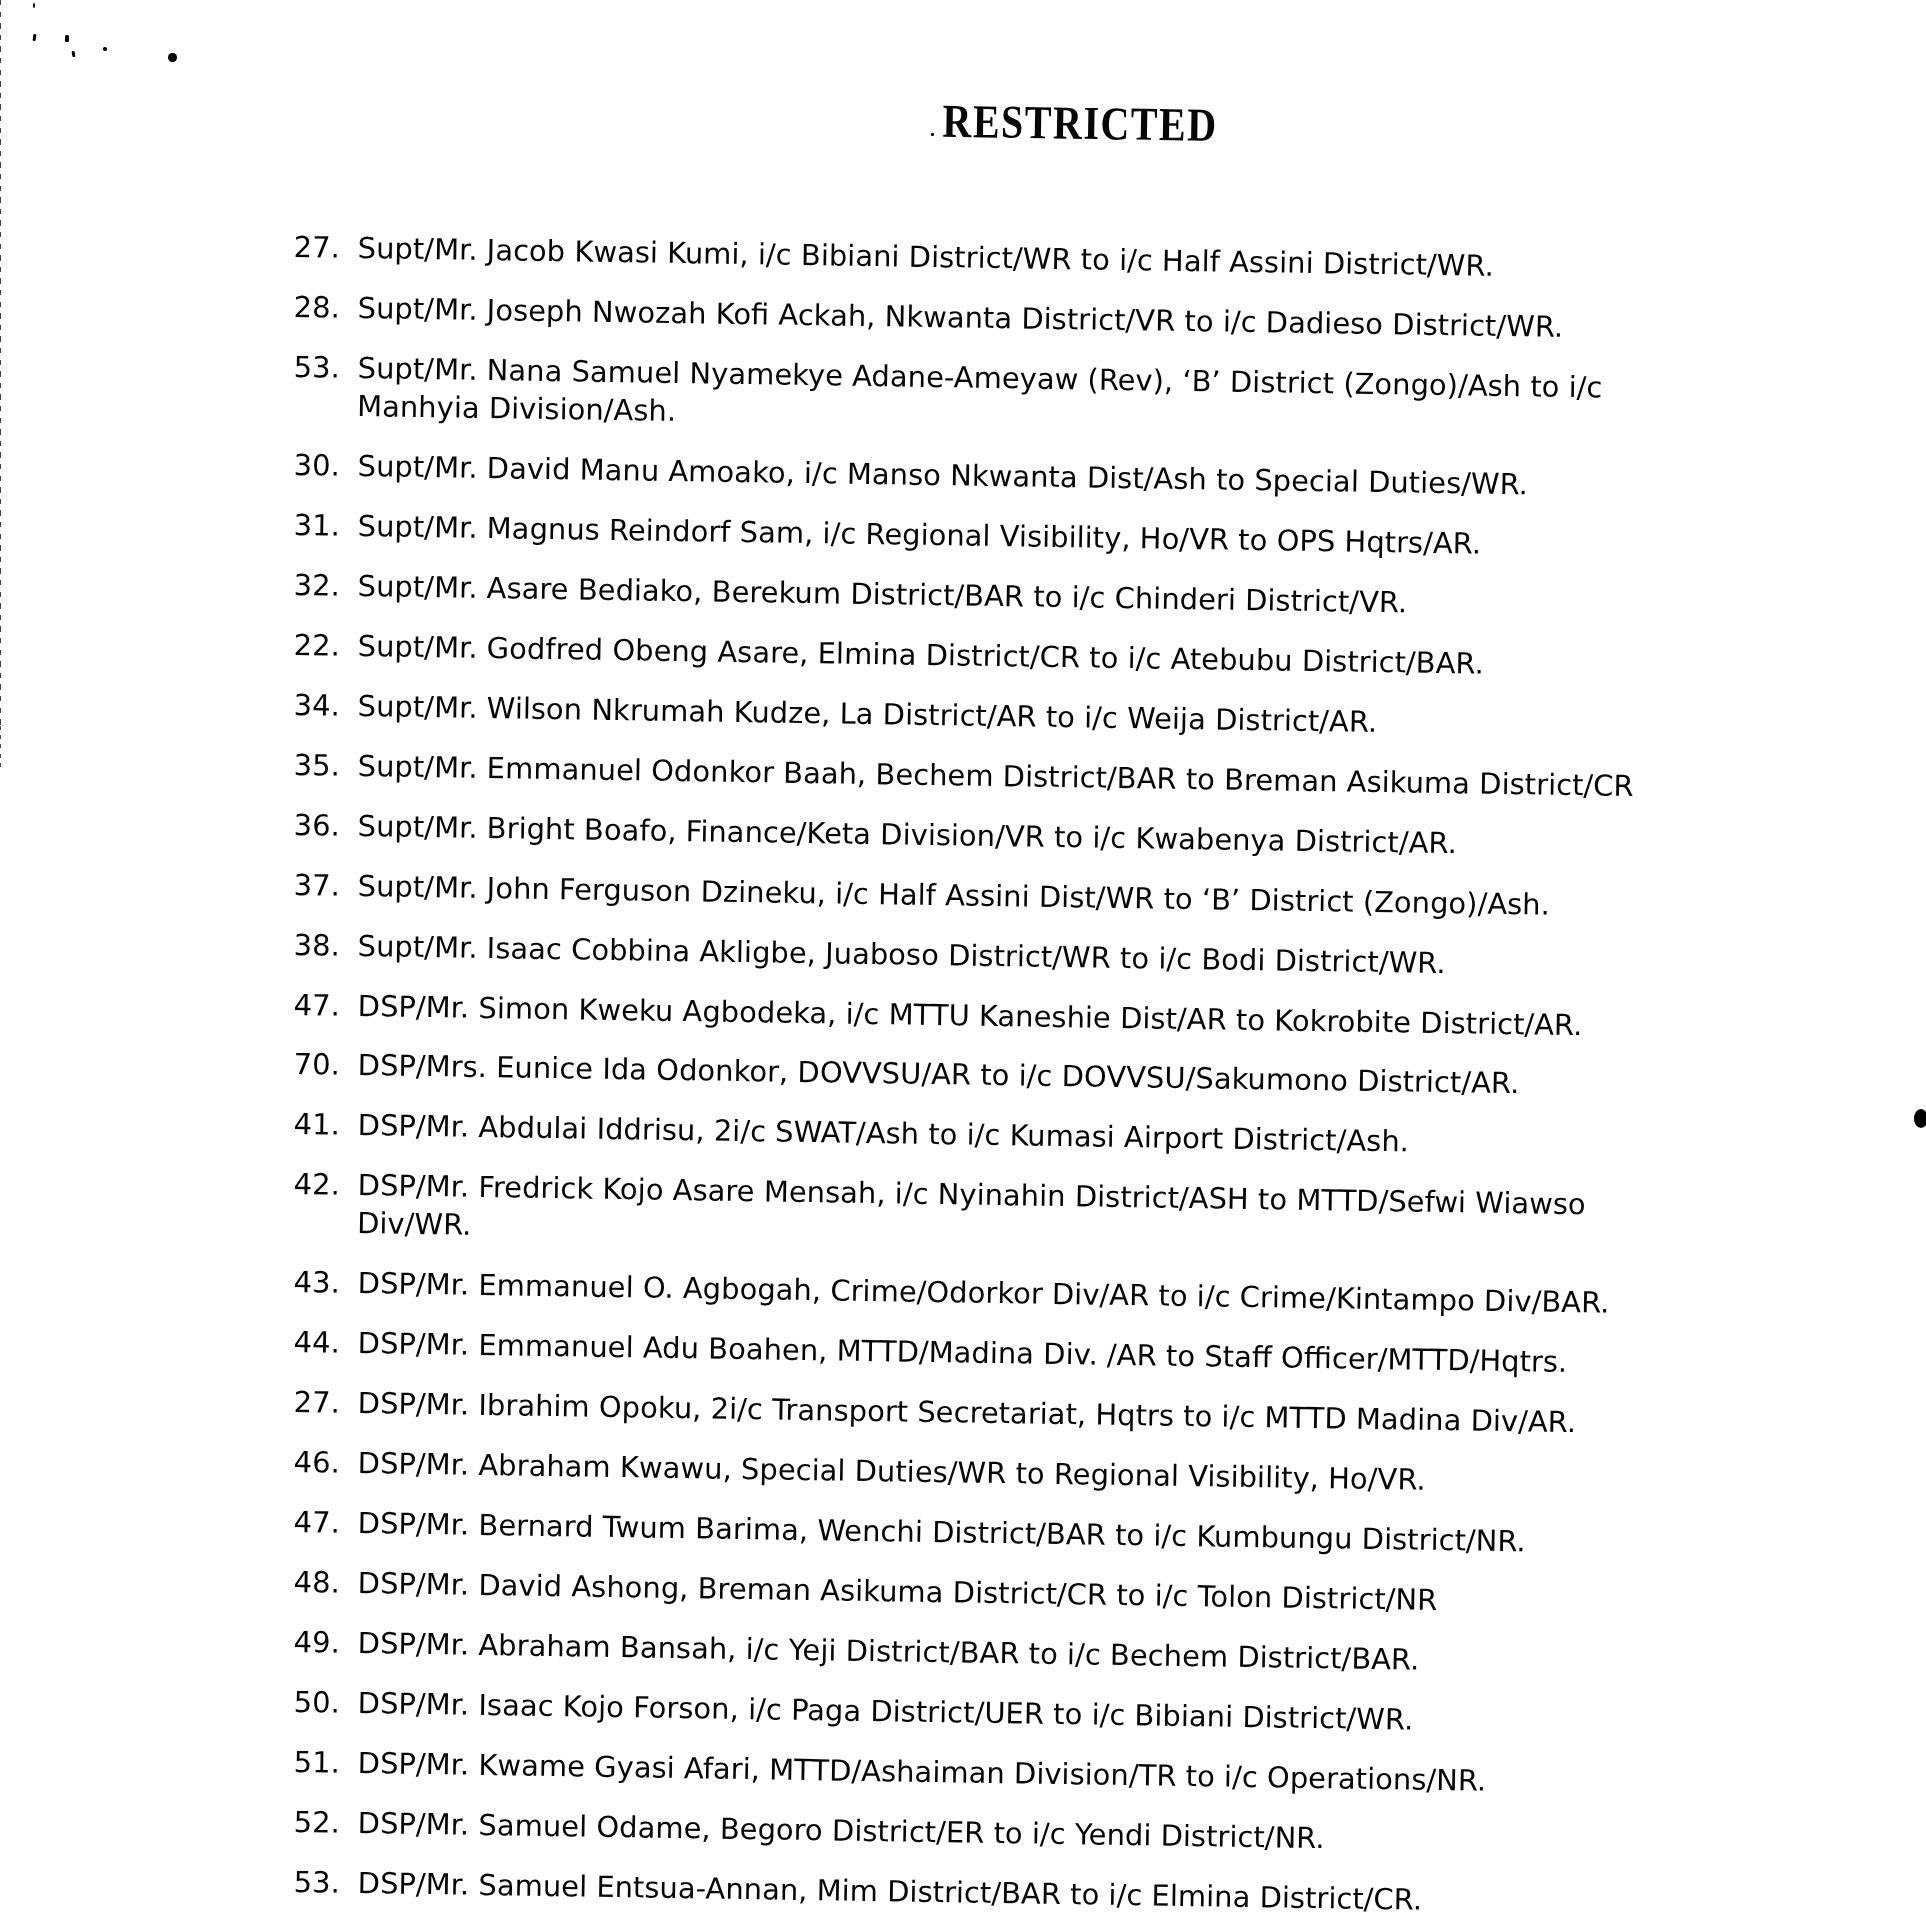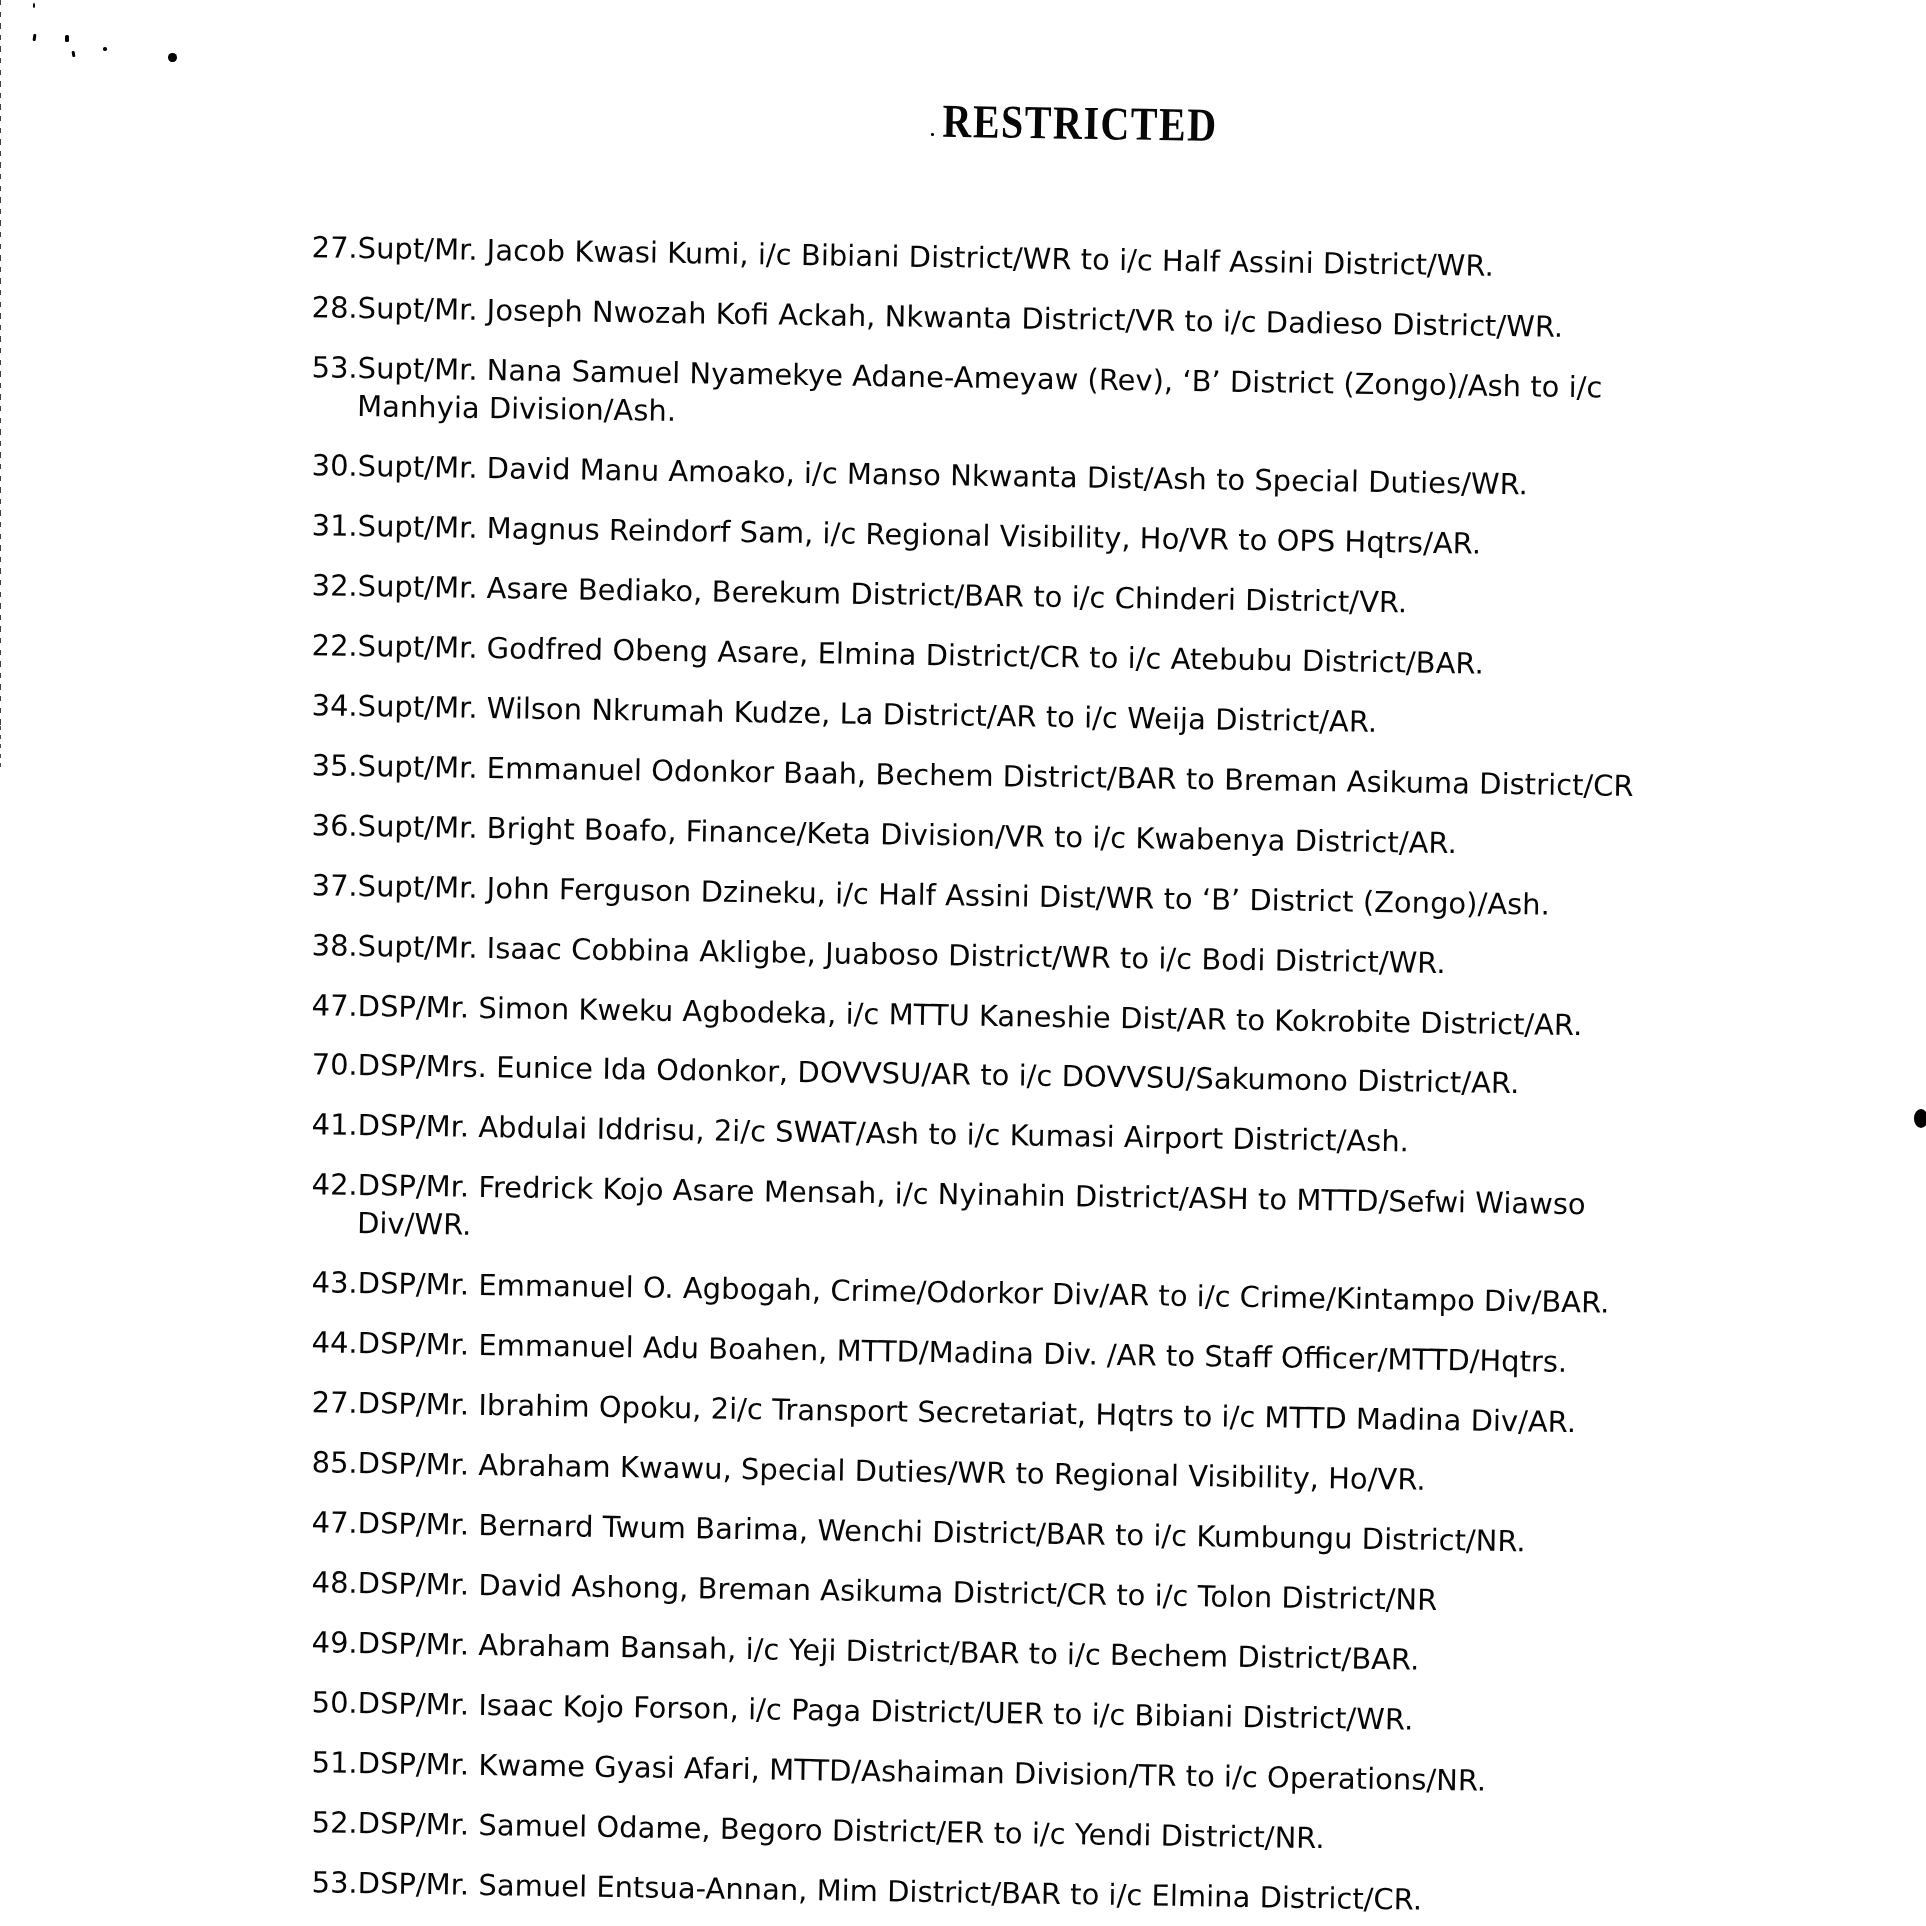--- a/index.html
+++ b/index.html
@@ -46,21 +46,20 @@
   .item {
     display: flex;
     align-items: flex-start;
     margin: 0 0 22.3px 0;
     transform: rotate(0.9deg);
     transform-origin: 0 0;
   }
   .num {
     flex: 0 0 64px;
     white-space: nowrap;
-    text-align: right;
   }
   .text {
     flex: 1 1 auto;
     min-width: 0;
   }
   .line {
     white-space: nowrap;
   }
 
   
@@ -221,21 +220,21 @@
     </li>
 
     <li class="item">
       <span class="num">27.</span>
       <span class="text">
           <div class="line">DSP/Mr. Ibrahim Opoku, 2i/c Transport Secretariat, Hqtrs to i/c MTTD Madina Div/AR.</div>
         </span>
     </li>
 
     <li class="item">
-      <span class="num">85.</span>
+      <span class="num">46.</span>
       <span class="text">
           <div class="line">DSP/Mr. Abraham Kwawu, Special Duties/WR to Regional Visibility, Ho/VR.</div>
         </span>
     </li>
 
     <li class="item">
       <span class="num">47.</span>
       <span class="text">
           <div class="line">DSP/Mr. Bernard Twum Barima, Wenchi District/BAR to i/c Kumbungu District/NR.</div>
         </span>

